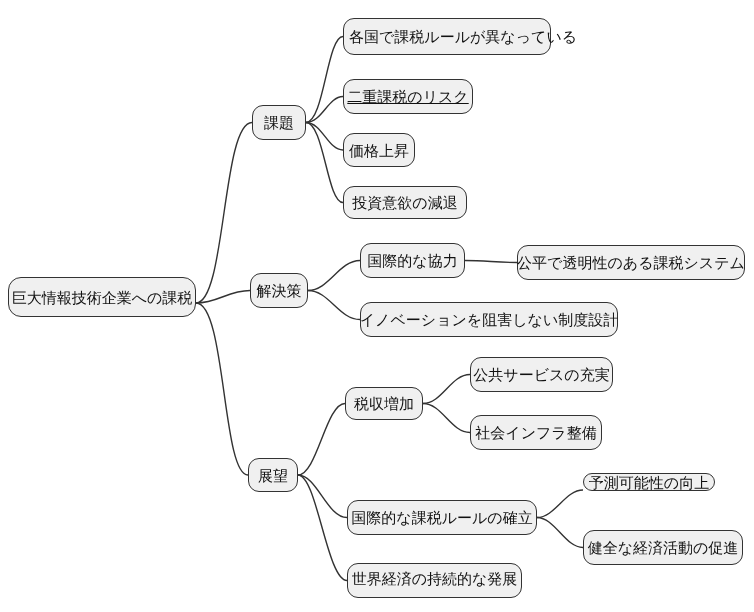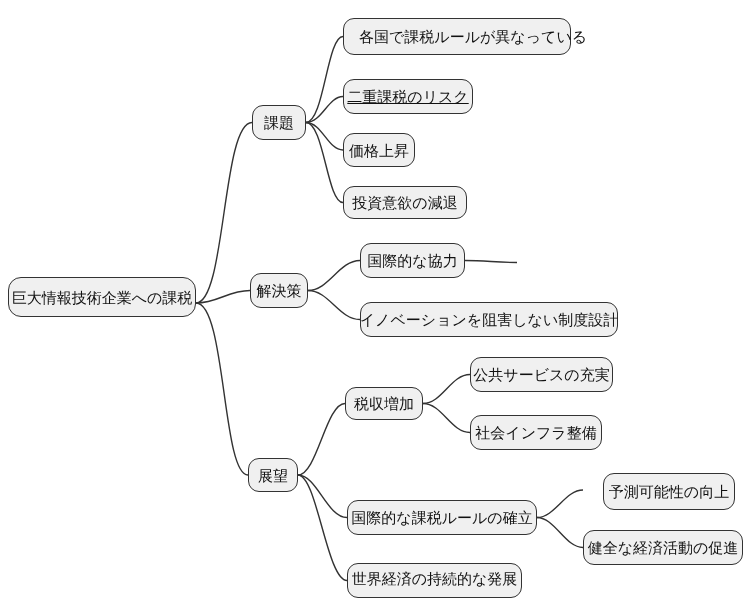--- a/index.html
+++ b/index.html
@@ -64,31 +64,32 @@
     <path d="M423,403.5 C442,403.5 451,374.5 470,374.5"></path>
     <path d="M423,403.5 C442,403.5 451,432.5 470,432.5"></path>
 
     <path d="M537,517.5 C555,517.5 565,490 583,490"></path>
     <path d="M537,517.5 C555,517.5 565,547.5 583,547.5"></path>
   </svg>
 
   <div class="node root" style="left:8px; top:277px; width:188px; height:40px;border-radius:13px;">巨大情報技術企業への課税</div>
 
   <div class="node" style="left:252px; top:105px; width:54px; height:35px;">課題</div>
-  <div class="node" style="left:343px; top:18px; width:228px; height:37px;padding-left:32px;">各国で課税ルールが異なっている</div>
+  <div class="node" style="left:343px; top:18px; width:208px; height:37px;padding-left:32px;">各国で課税ルールが異なっている</div>
   <div class="node" style="left:343px; top:79px; width:130px; height:35px;text-decoration:underline;">二重課税のリスク</div>
   <div class="node" style="left:343px; top:133px; width:72px; height:34px;text-align:right;">価格上昇</div>
   <div class="node" style="left:343px; top:186px; width:124px; height:33px;">投資意欲の減退</div>
 
   <div class="node" style="left:250px; top:273px; width:58px; height:35px;">解決策</div>
   <div class="node" style="left:360px; top:243px; width:105px; height:35px;">国際的な協力</div>
+  <div class="node" style="left:517px; top:245px; width:228px; height:35px;">公平で透明性のある課税システム</div>
   <div class="node" style="left:360px; top:302px; width:258px; height:35px;">イノベーションを阻害しない制度設計</div>
 
   <div class="node" style="left:248px; top:458px; width:50px; height:34px;">展望</div>
   <div class="node" style="left:345px; top:387px; width:78px; height:33px;">税収増加</div>
   <div class="node" style="left:470px; top:357px; width:143px; height:35px;">公共サービスの充実</div>
   <div class="node" style="left:470px; top:415px; width:132px; height:35px;">社会インフラ整備</div>
   <div class="node" style="left:347px; top:500px; width:190px; height:35px;">国際的な課税ルールの確立</div>
-  <div class="node" style="left:583px; top:473px; width:132px; height:37px;margin-left:20px;">予測可能性の向上</div>
+  <div class="node" style="left:583px; top:473px; width:132px; height:18px;">予測可能性の向上</div>
   <div class="node" style="left:583px; top:530px; width:160px; height:35px;">健全な経済活動の促進</div>
   <div class="node" style="left:347px; top:563px; width:175px; height:35px;font-family:Liberation Mono, monospace;">世界経済の持続的な発展</div>
 
 </div>
 
 </body></html>

